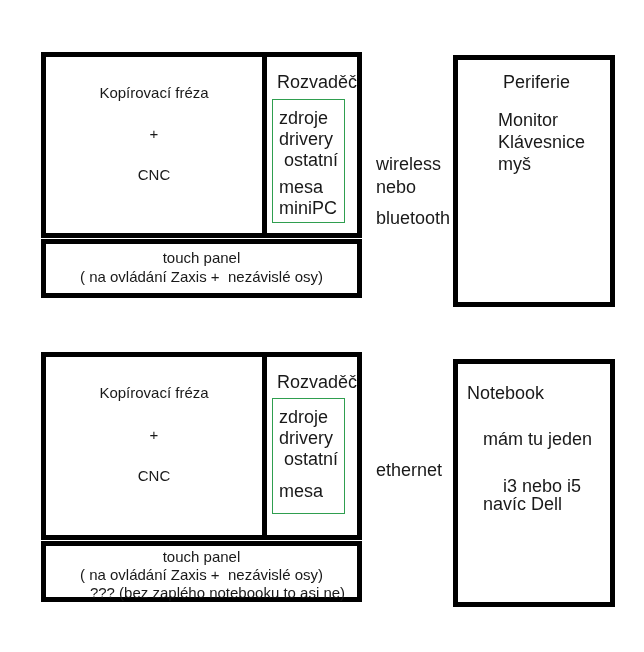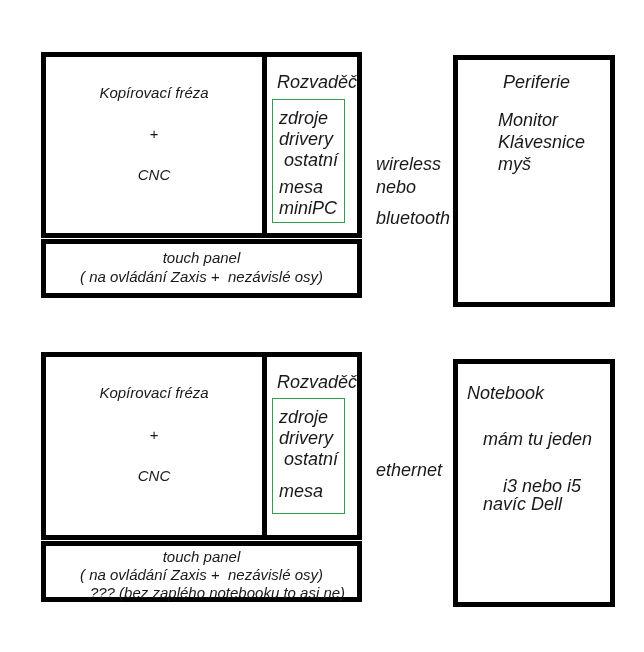--- a/index.html
+++ b/index.html
@@ -13,21 +13,20 @@
     position: relative;
     font-family: "Liberation Sans", sans-serif;
     color: #1a1a1a;
     overflow: hidden;
   }
   #canvas {
     position: absolute;
     left: 0; top: 0;
     width: 644px;
     height: 652px;
-    font-style: italic;
   }
   .box {
     position: absolute;
     box-sizing: border-box;
     background: #ffffff;
     border: 5px solid #000000;
   }
   .inner-box {
     position: absolute;
     box-sizing: border-box;

